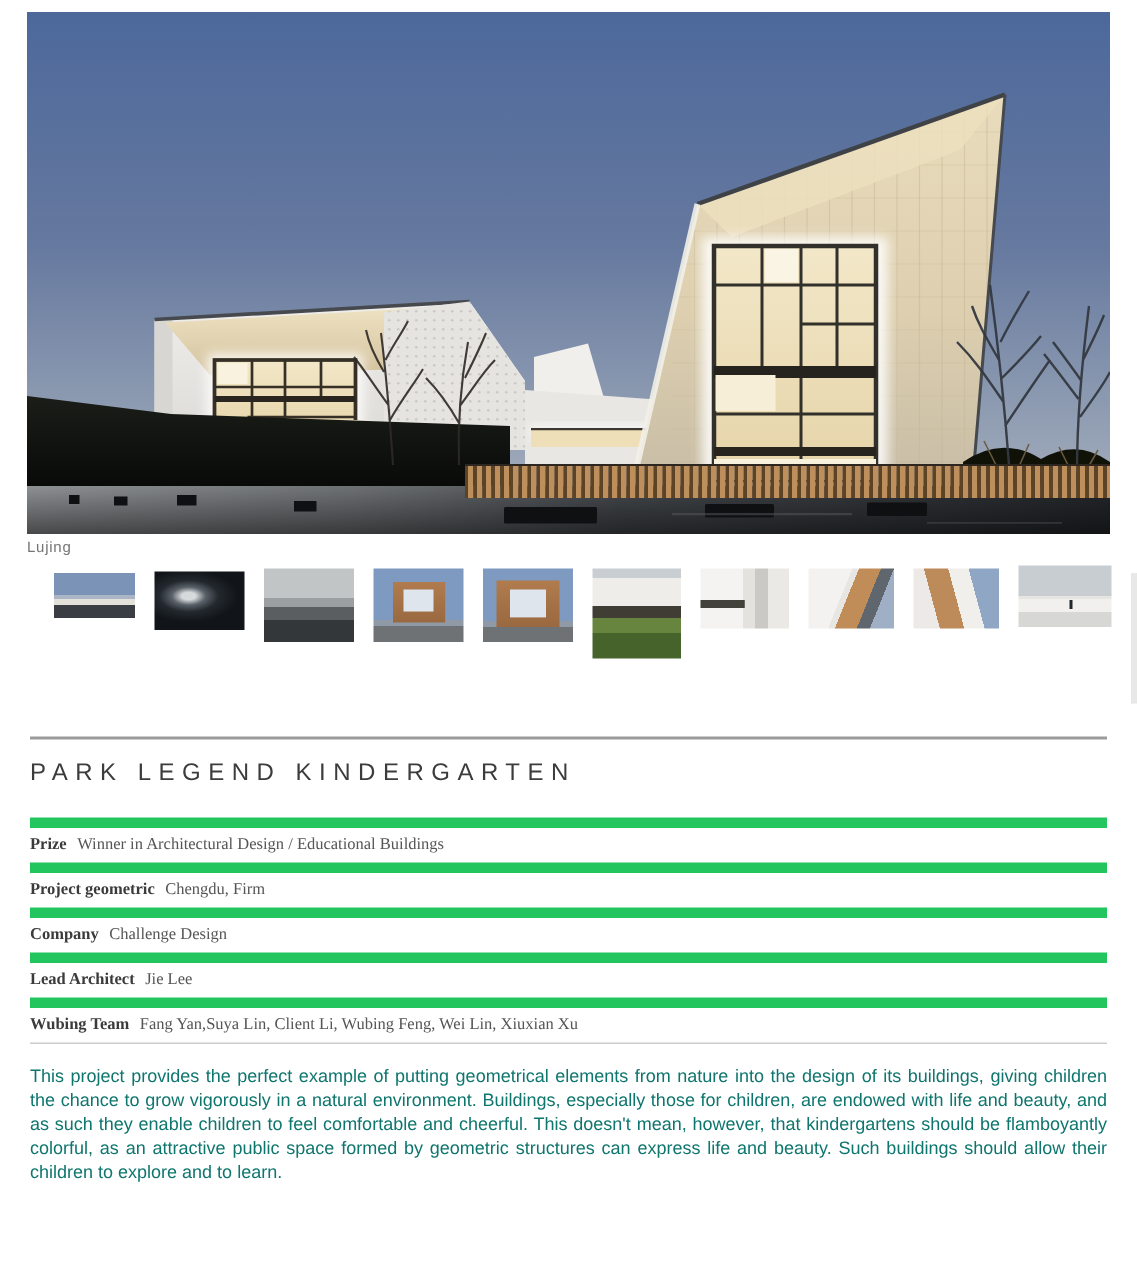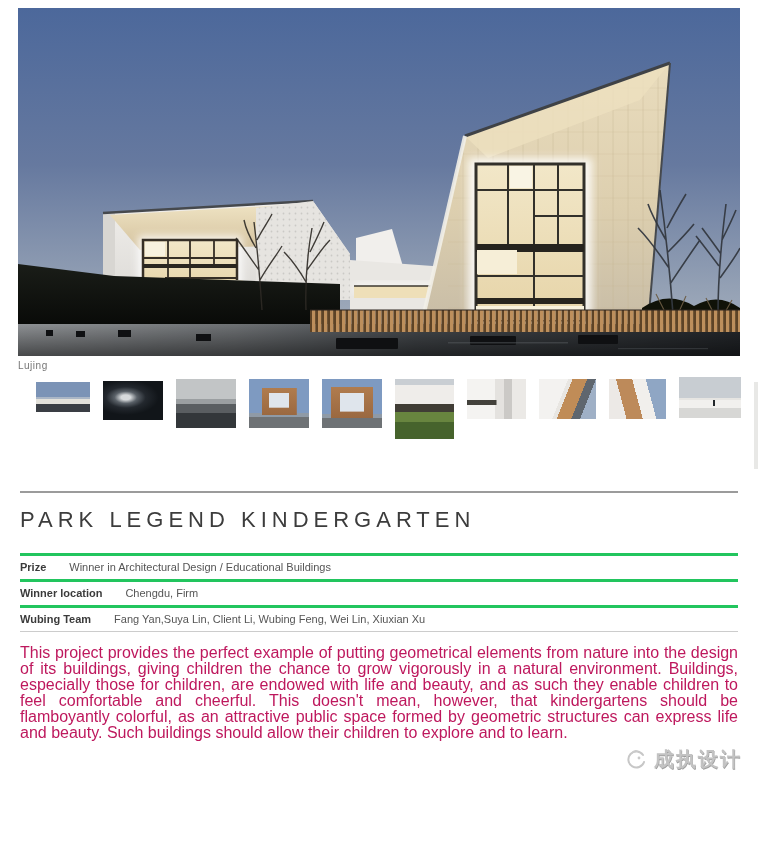--- a/index.html
+++ b/index.html
@@ -23,27 +23,27 @@
   .t7{width:59px;height:40px;background:linear-gradient(180deg,rgba(0,0,0,0) 0 52%,rgba(48,46,40,.9) 52% 66%,rgba(0,0,0,0) 66%) 0 0/50% 100% no-repeat,linear-gradient(90deg,#f4f3f1 0 48%,#e4e2df 48% 62%,#cbc9c6 62% 76%,#ebe9e6 76% 100%);}
   .t8{width:57px;height:40px;background:linear-gradient(112deg,#f3f2f0 0 40%,#e8e6e2 40% 46%,#c08c57 46% 66%,#5f666e 66% 78%,#9fb0c6 78% 100%);}
   .t9{width:57px;height:40px;background:linear-gradient(75deg,#ece9e6 0 26%,#bd8a5a 26% 50%,#f1efec 50% 70%,#8fa6c4 70% 100%);}
   .t10{width:62px;height:41px;margin-top:-2px;background:linear-gradient(180deg,#c8cdd2 0 50%,#e6e5e2 50% 55%,#f1f0ee 55% 75%,#d7d7d5 75% 100%);}
   .t10::after{content:'';position:absolute;left:55%;top:56%;width:2px;height:6px;background:#22262a;}
   .t11{width:62px;height:87px;margin-top:3px;background-image:linear-gradient(245deg,rgba(255,255,255,0) 0 52%,#e8e8e6 52%),radial-gradient(circle 1px at 2px 2px,#9aa0a3 98%,rgba(0,0,0,0) 100%);background-size:100% 100%,6px 6px;background-color:#f6f6f5;}
 
   
   .content{padding:0 20px;}
   .divider{margin:16px 0 0 0;border:none;border-top:2px solid #9b9b9b;}
-  h1.title{margin:14px 0 0 0;font-size:22px;font-weight:400;letter-spacing:5px;color:#3c3c3c;}
+  h1.title{margin:14px 0 0 0;font-size:16px;font-weight:400;letter-spacing:5px;color:#3c3c3c;}
   .meta{margin-top:20px;}
-  .meta-row{display:flex;align-items:baseline;gap:7px;border-top:3px solid #22c55e;padding:5px 0;font-size:11px;line-height:13px;}
+  .meta-row{display:flex;align-items:baseline;gap:7px;border-top:7px solid #22c55e;padding:5px 0;font-size:11px;line-height:13px;font-family:Liberation Serif, serif;}
   .meta-row:last-child{border-bottom:1px solid #cccccc;}
   .meta-label{font-weight:bold;color:#3b3b3b;white-space:nowrap;}
-  .meta-value{color:#555555;margin-left:16px;}
-  .desc{margin:13px 0 0 0;font-size:16px;line-height:16px;color:#be185d;text-align:justify;}
+  .meta-value{color:#555555;}
+  .desc{margin:13px 0 0 0;font-size:12px;line-height:16px;color:#0f766e;text-align:justify;}
 
   
   .footer{margin-top:5px;padding:0 16px;display:flex;justify-content:flex-end;align-items:center;gap:5px;}
   .brand-text{font-size:20px;font-weight:bold;letter-spacing:2px;color:#c3c3c3;text-shadow:.5px .5px 0 #9e9e9e,-.5px -.5px 0 #ffffff;}
 </style>
 </head>
 <body>
 
 <div class="page">
 
@@ -211,34 +211,34 @@
   <div class="content">
     <hr class="divider">
     <h1 class="title">PARK LEGEND KINDERGARTEN</h1>
 
     <div class="meta">
       <div class="meta-row">
         <span class="meta-label">Prize</span>
         <span class="meta-value">Winner in Architectural Design / Educational Buildings</span>
       </div>
       <div class="meta-row">
-        <span class="meta-label">Winner location</span>
+        <span class="meta-label">Project geometric</span>
         <span class="meta-value">Chengdu, Firm</span>
+      </div>
+      <div class="meta-row">
+        <span class="meta-label">Company</span>
+        <span class="meta-value">Challenge Design</span>
+      </div>
+      <div class="meta-row">
+        <span class="meta-label">Lead Architect</span>
+        <span class="meta-value">Jie Lee</span>
       </div>
       <div class="meta-row">
         <span class="meta-label">Wubing Team</span>
         <span class="meta-value">Fang Yan,Suya Lin, Client Li, Wubing Feng, Wei Lin, Xiuxian Xu</span>
       </div>
     </div>
 
     <p class="desc">This project provides the perfect example of putting geometrical elements from nature into the design of its buildings, giving children the chance to grow vigorously in a natural environment. Buildings, especially those for children, are endowed with life and beauty, and as such they enable children to feel comfortable and cheerful. This doesn't mean, however, that kindergartens should be flamboyantly colorful, as an attractive public space formed by geometric structures can express life and beauty. Such buildings should allow their children to explore and to learn.</p>
   </div>
 
-  <div class="footer">
-    <svg width="26" height="26" viewBox="0 0 26 26">
-      <path d="M20,8 A8,8 0 1 0 21,15" fill="none" stroke="#c7c7c7" stroke-width="2" stroke-linecap="round"></path>
-      <path d="M9,6 Q11,3 14,4" fill="none" stroke="#cccccc" stroke-width="1.6" stroke-linecap="round"></path>
-      <circle cx="16" cy="11" r="1.4" fill="#c9c9c9"></circle>
-    </svg>
-    <span class="brand-text">成执设计</span>
-  </div>
 
 </div>
 
 </body></html>

